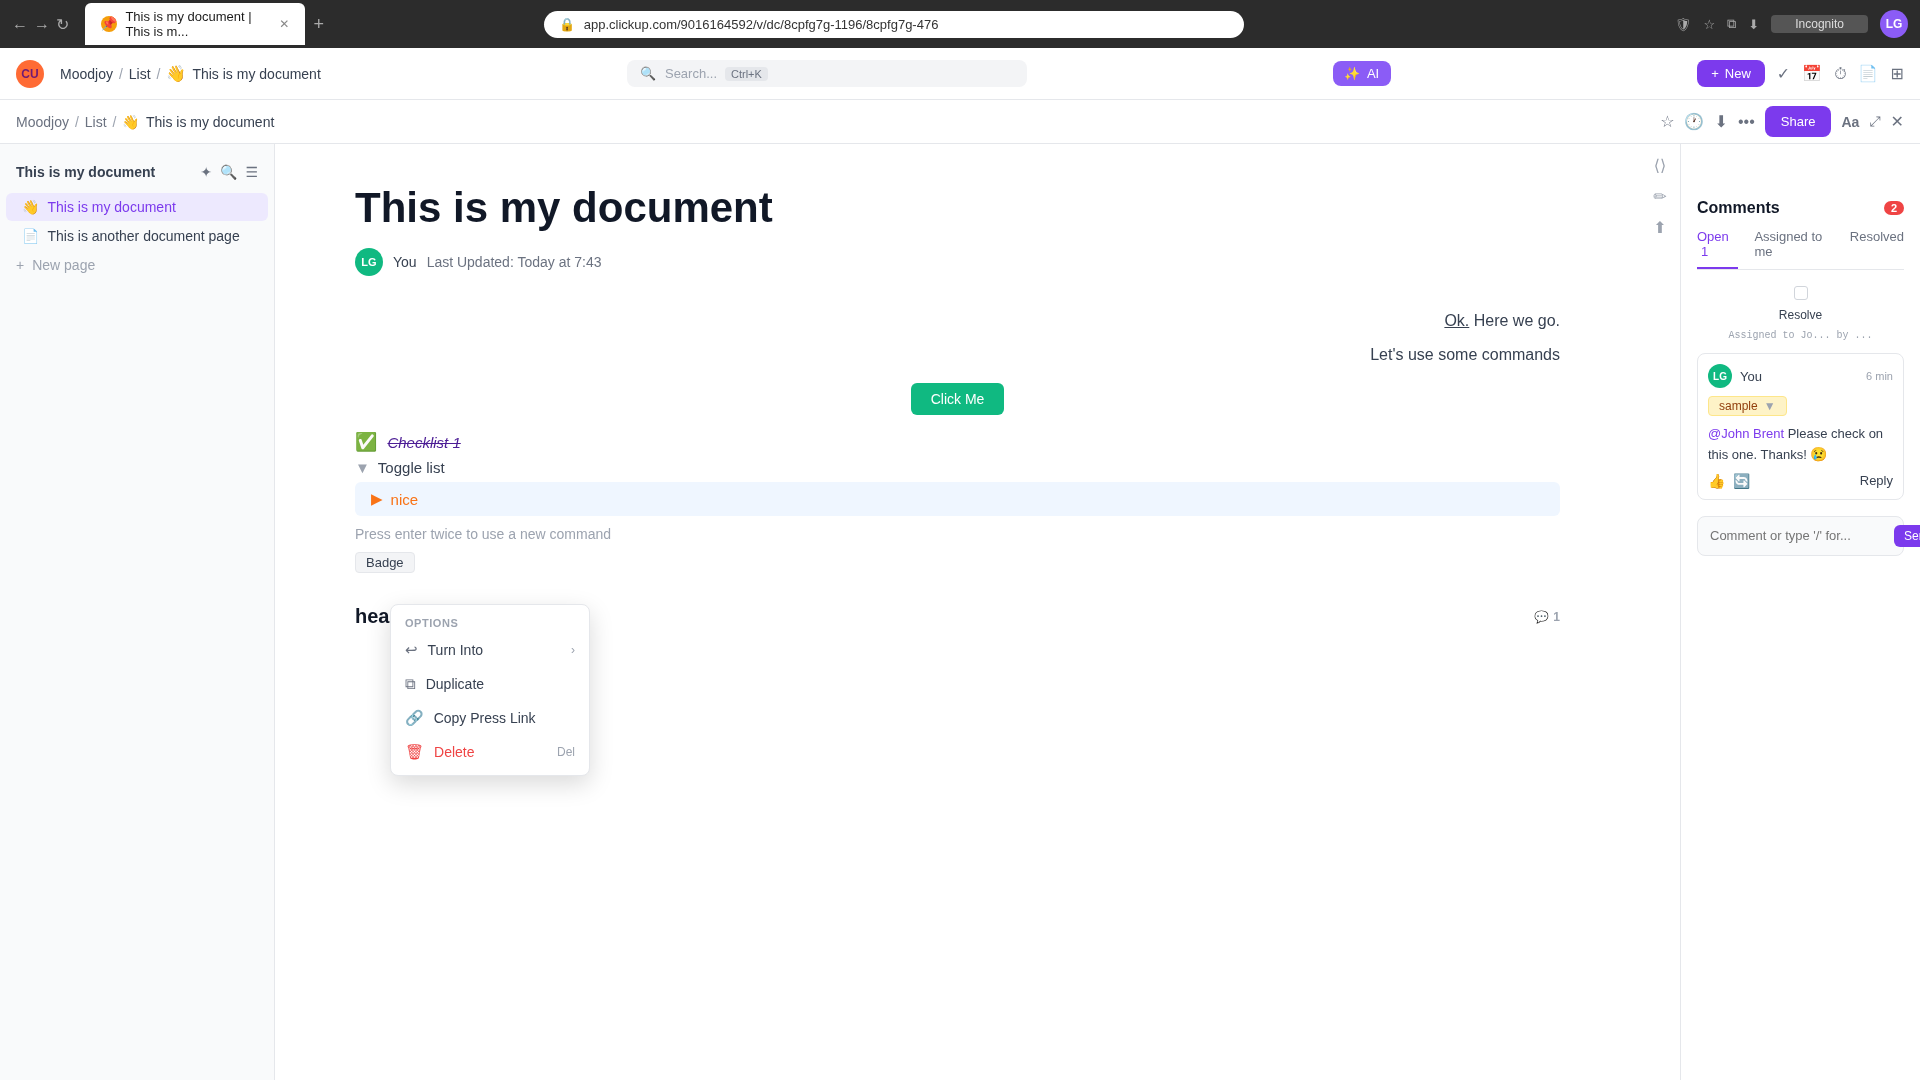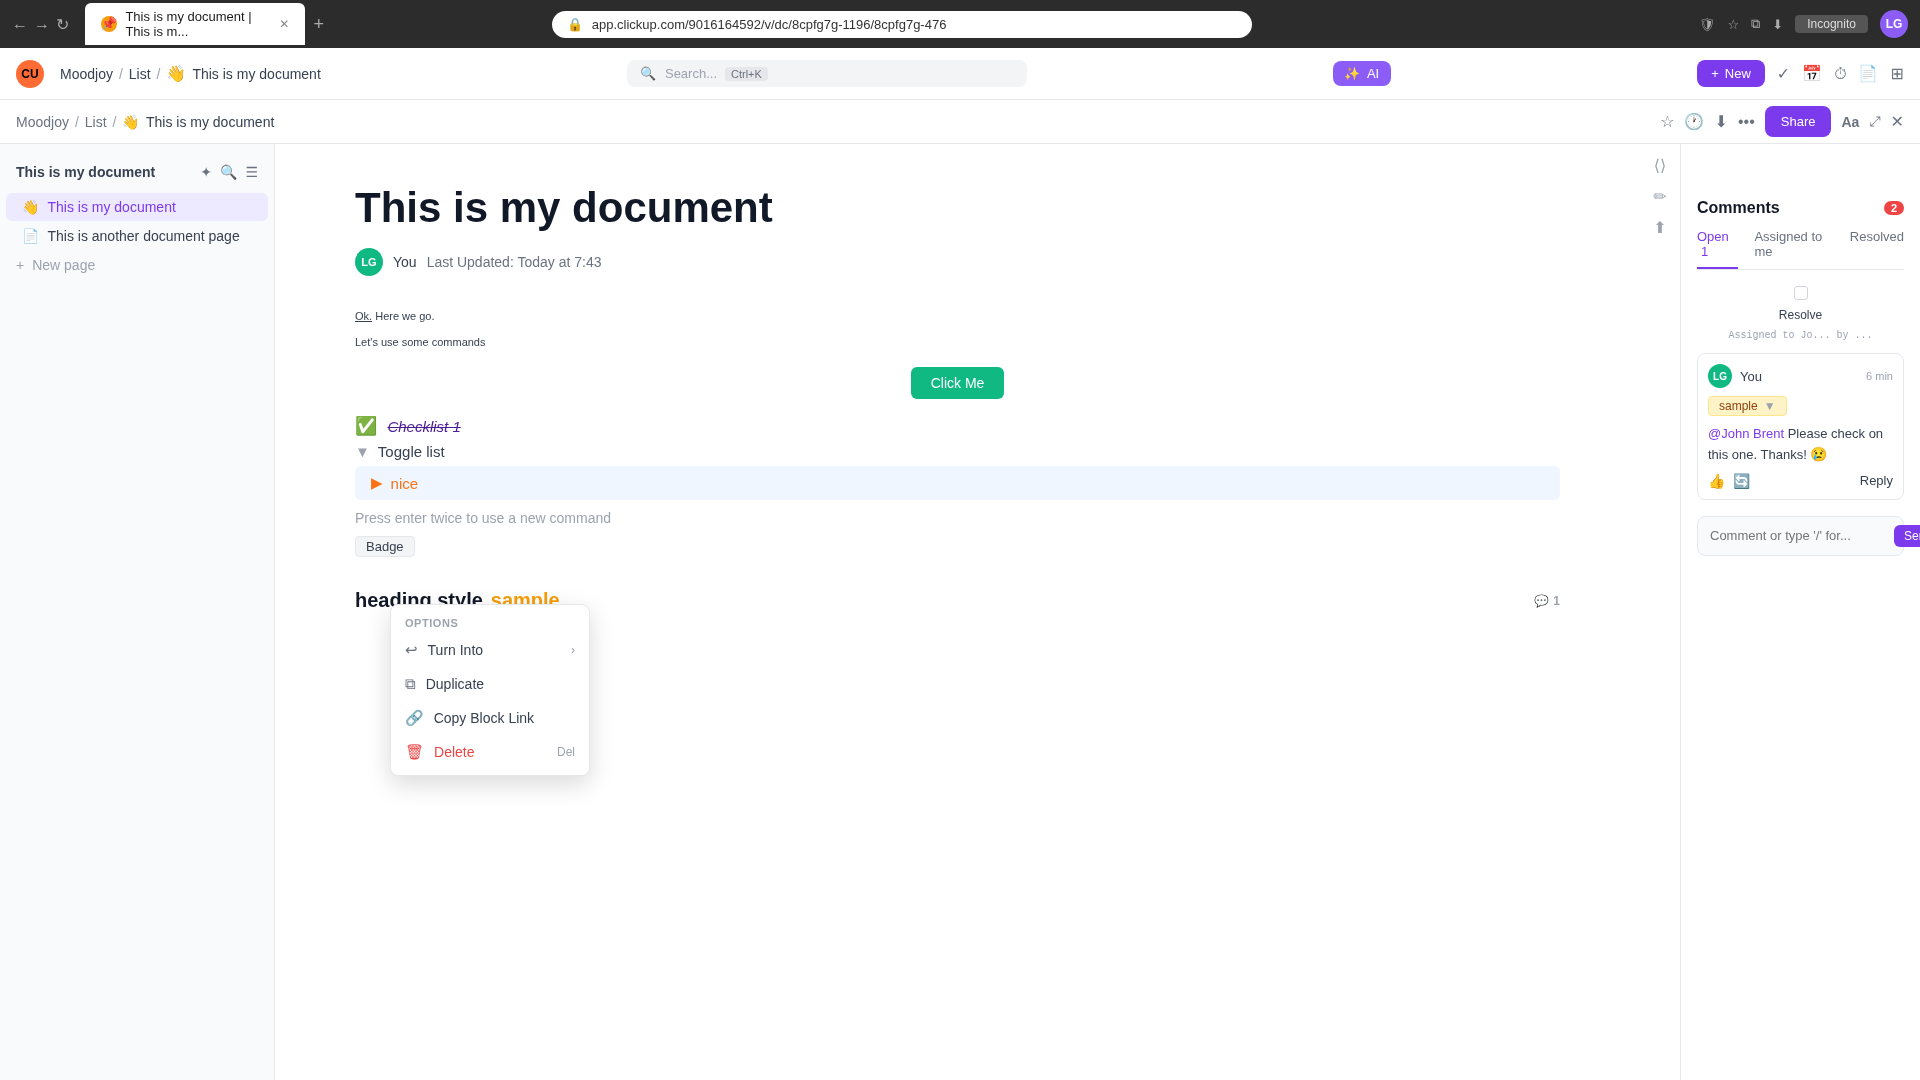--- a/index.html
+++ b/index.html
@@ -10,26 +10,26 @@
     .browser-tab { background: #3c3c3c; border-radius: 6px 6px 0 0; padding: 6px 16px; color: #ddd; font-size: 13px; display: flex; align-items: center; gap: 8px; max-width: 220px; }
     .browser-tab.active { background: #fff; color: #1a1a1a; }
     .tab-favicon { width: 16px; height: 16px; background: #f59e0b; border-radius: 50%; display: inline-block; }
     .tab-close { color: #888; cursor: pointer; font-size: 12px; }
     .new-tab-btn { color: #aaa; font-size: 18px; cursor: pointer; }
     .nav-controls { display: flex; align-items: center; gap: 6px; margin-right: 8px; }
     .nav-btn { color: #aaa; font-size: 16px; cursor: pointer; background: none; border: none; }
     .address-bar { flex: 1; background: #fff; border-radius: 20px; padding: 6px 16px; font-size: 13px; color: #333; display: flex; align-items: center; gap: 8px; max-width: 700px; margin: 0 auto; }
     .address-lock { color: #888; }
     .browser-actions { display: flex; align-items: center; gap: 12px; margin-left: auto; color: #aaa; font-size: 13px; }
-    .incognito-badge { background: #555; color: #ddd; border-radius: 4px; padding: 2px 12px; font-size: 12px; }
+    .incognito-badge { background: #555; color: #ddd; border-radius: 4px; padding: 2px 24px; font-size: 12px; }
     .profile-btn { width: 28px; height: 28px; background: #8b5cf6; border-radius: 50%; display: flex; align-items: center; justify-content: center; color: white; font-size: 12px; font-weight: bold; }
 
     
     .app-header { height: 52px; background: #fff; border-bottom: 1px solid #e5e7eb; display: flex; align-items: center; padding: 0 16px; gap: 16px; }
-    .app-logo { width: 28px; height: 28px; background: #ff6b35; border-radius: 50%; display: flex; align-items: center; justify-content: center; color: #000000; font-weight: bold; font-size: 12px; }
+    .app-logo { width: 28px; height: 28px; background: #ff6b35; border-radius: 50%; display: flex; align-items: center; justify-content: center; color: #701a75; font-weight: bold; font-size: 12px; }
     .breadcrumb { display: flex; align-items: center; gap: 6px; color: #6b7280; font-size: 14px; }
     .breadcrumb-item { color: #374151; }
     .breadcrumb-sep { color: #9ca3af; }
     .breadcrumb-emoji { font-size: 16px; }
     .header-search { flex: 1; max-width: 400px; margin: 0 auto; background: #f3f4f6; border-radius: 8px; padding: 6px 14px; display: flex; align-items: center; gap: 8px; color: #9ca3af; font-size: 13px; }
     .header-search-shortcut { background: #e5e7eb; border-radius: 4px; padding: 1px 6px; font-size: 11px; color: #6b7280; }
     .ai-btn { background: #8b5cf6; color: white; border-radius: 8px; padding: 5px 12px; font-size: 13px; display: flex; align-items: center; gap: 6px; cursor: pointer; }
     .header-right { display: flex; align-items: center; gap: 12px; margin-left: auto; }
     .new-btn { background: #7c3aed; color: white; border-radius: 8px; padding: 6px 14px; font-size: 13px; cursor: pointer; display: flex; align-items: center; gap: 6px; }
     .header-icon-btn { color: #6b7280; font-size: 16px; cursor: pointer; }
@@ -49,21 +49,21 @@
     .sidebar-item-text { flex: 1; }
     .sidebar-item-new { display: flex; align-items: center; gap: 8px; padding: 6px 16px; color: #9ca3af; cursor: pointer; font-size: 14px; }
 
     
     .doc-content { flex: 1; padding: 40px 80px; overflow-y: auto; position: relative; }
     .doc-title { font-size: 42px; font-weight: 700; color: #111827; margin-bottom: 16px; }
     .doc-meta { display: flex; align-items: center; gap: 10px; color: #6b7280; font-size: 14px; margin-bottom: 32px; }
     .doc-meta-avatar { width: 28px; height: 28px; background: #10b981; border-radius: 50%; display: flex; align-items: center; justify-content: center; color: white; font-size: 11px; font-weight: bold; }
     .doc-meta-name { color: #374151; font-weight: 500; }
 
-    .doc-para { font-size: 11px; color: #374151; margin-bottom: 8px; line-height: 1.6; }
+    .doc-para { font-size: 16px; color: #374151; margin-bottom: 8px; line-height: 1.6; text-align: right; }
     .doc-para .underline { text-decoration: underline; }
 
     .click-me-btn { background: #10b981; color: white; border: none; border-radius: 6px; padding: 8px 20px; font-size: 14px; cursor: pointer; display: block; margin: 16px auto; }
 
     .checklist-item { display: flex; align-items: center; gap: 10px; margin: 6px 0; font-size: 15px; }
     .check-done { color: #10b981; font-size: 18px; }
     .check-empty { width: 18px; height: 18px; border: 2px solid #d1d5db; border-radius: 50%; display: inline-block; }
     .checked-text { text-decoration: line-through; color: #4c1d95; font-style: italic; }
 
     .toggle-list-header { display: flex; align-items: center; gap: 8px; font-size: 15px; color: #374151; margin: 6px 0; cursor: pointer; }
@@ -288,21 +288,21 @@
         <span class="context-menu-icon">↩</span>
         <span>Turn Into</span>
         <span class="context-menu-arrow">›</span>
       </div>
       <div class="context-menu-item">
         <span class="context-menu-icon">⧉</span>
         <span>Duplicate</span>
       </div>
       <div class="context-menu-item">
         <span class="context-menu-icon">🔗</span>
-        <span>Copy Block Link</span>
+        <span>Copy Press Link</span>
       </div>
       <div class="context-menu-item delete">
         <span class="context-menu-icon">🗑</span>
         <span>Delete</span>
         <span class="context-menu-shortcut">Del</span>
       </div>
     </div>
   </div>
 
   <div class="doc-toolbar">

